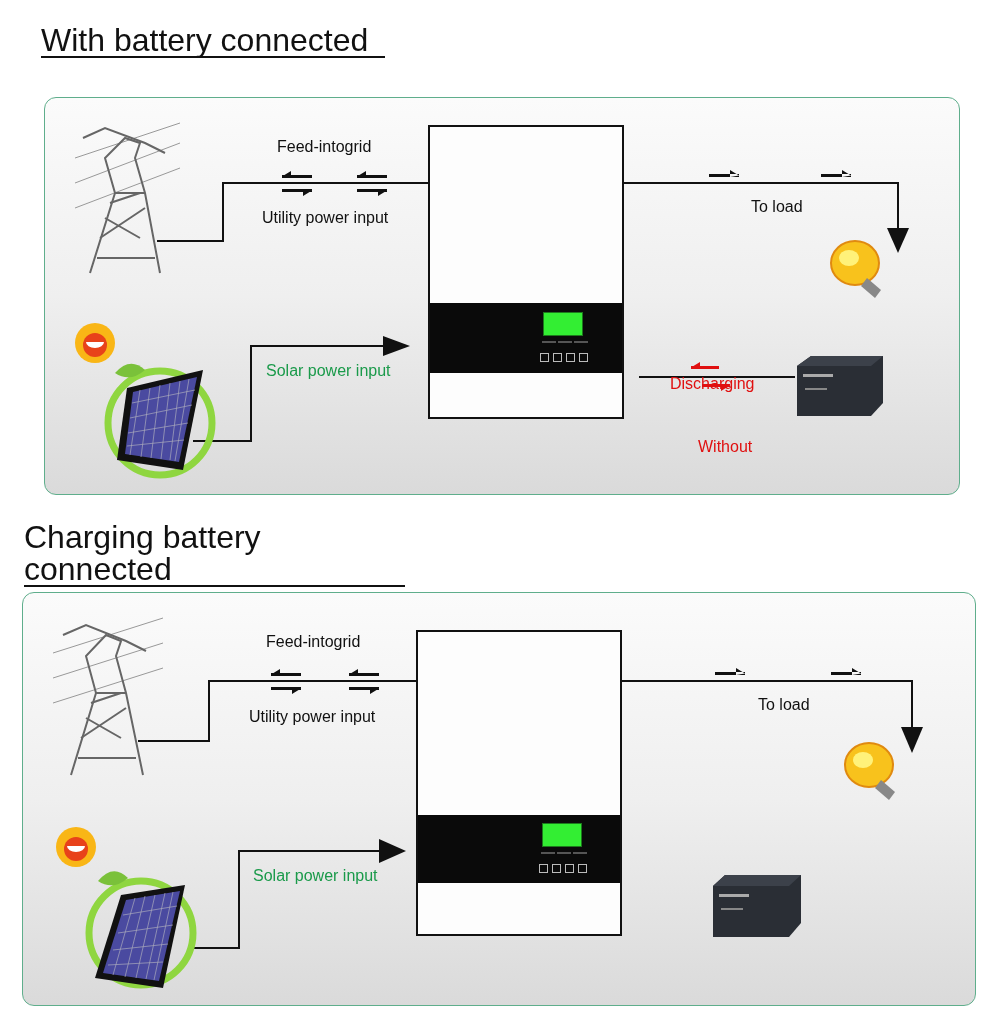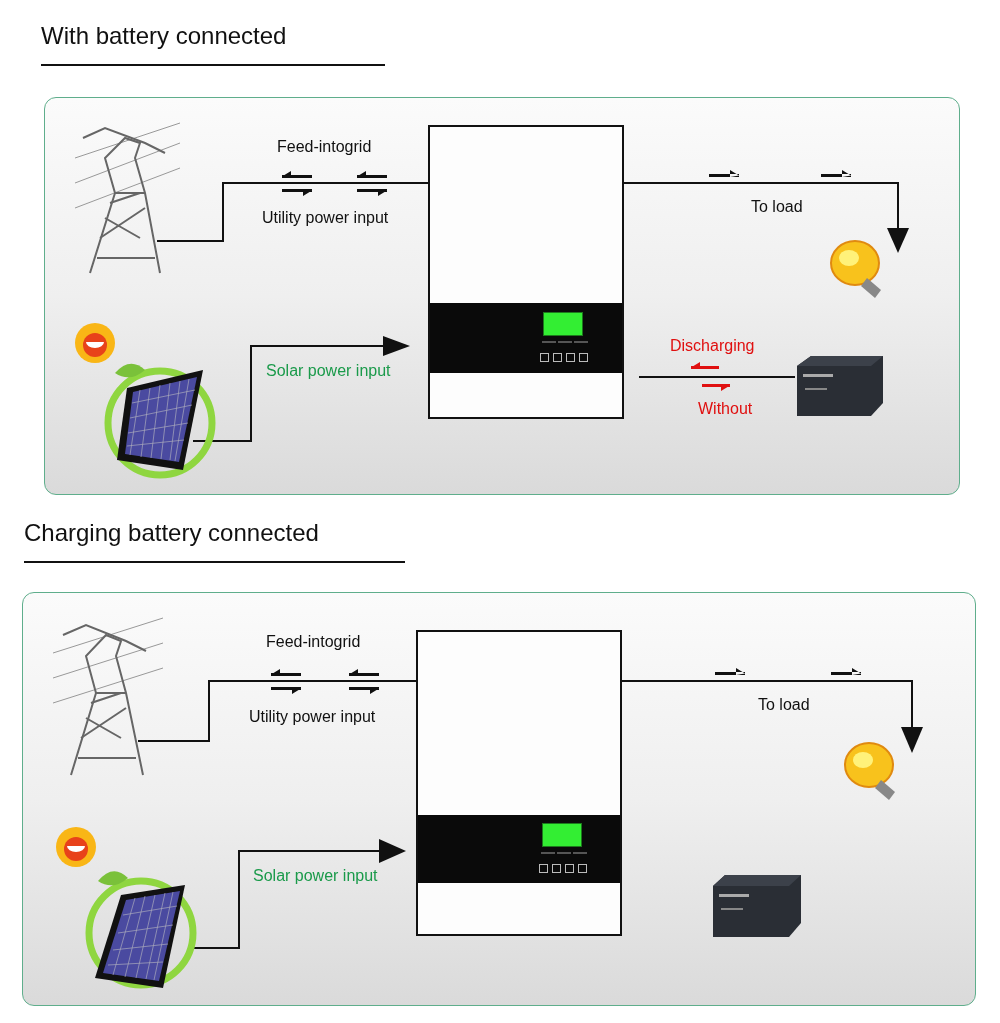--- a/index.html
+++ b/index.html
@@ -1,26 +1,26 @@
 <!DOCTYPE html>
 <html><head>
 <meta charset="utf-8">
 <style>
   html, body { margin: 0; padding: 0; background: #ffffff; }
   body { width: 1000px; height: 1023px; position: relative; overflow: hidden;
          font-family: "Liberation Sans", sans-serif; }
-  .heading { position: absolute; font-size: 24px; color: #111; line-height: 1;
-             border-bottom: 2px solid #111; padding-bottom: 16px; }
+  .heading { position: absolute; font-size: 32px; color: #111; line-height: 1;
+             border-bottom: 2px solid #111; padding-bottom: 0; }
   .panel { position: absolute; border: 1.5px solid #5fae8c; border-radius: 12px;
            background: linear-gradient(to bottom, #fbfbfb 0%, #efefef 50%, #dadada 100%);
            overflow: hidden; }
   .panel svg { position: absolute; left: 0; top: 0; }
   .lbl { position: absolute; font-size: 16px; color: #111; white-space: nowrap; }
   .lbl.green { color: #1a9a4a; }
-  .lbl.red { color: #e01010; }
+  .lbl.red { color: #e01010; margin-top: 38px; }
   .inverter { position: absolute; background: #fdfdfd; border: 2px solid #111;
               box-sizing: border-box; }
   .inv-panel { position: absolute; left: 0; right: 0; background: #0a0a0a; }
   .lcd { position: absolute; background: #33ee33; border: 1px solid #1c7a1c; }
   .btn { position: absolute; width: 9px; height: 9px; border: 1px solid #bbb; box-sizing: border-box; }
   .led { position: absolute; width: 14px; height: 2px; background: #555; }
 </style>
 </head>
 <body>
 

